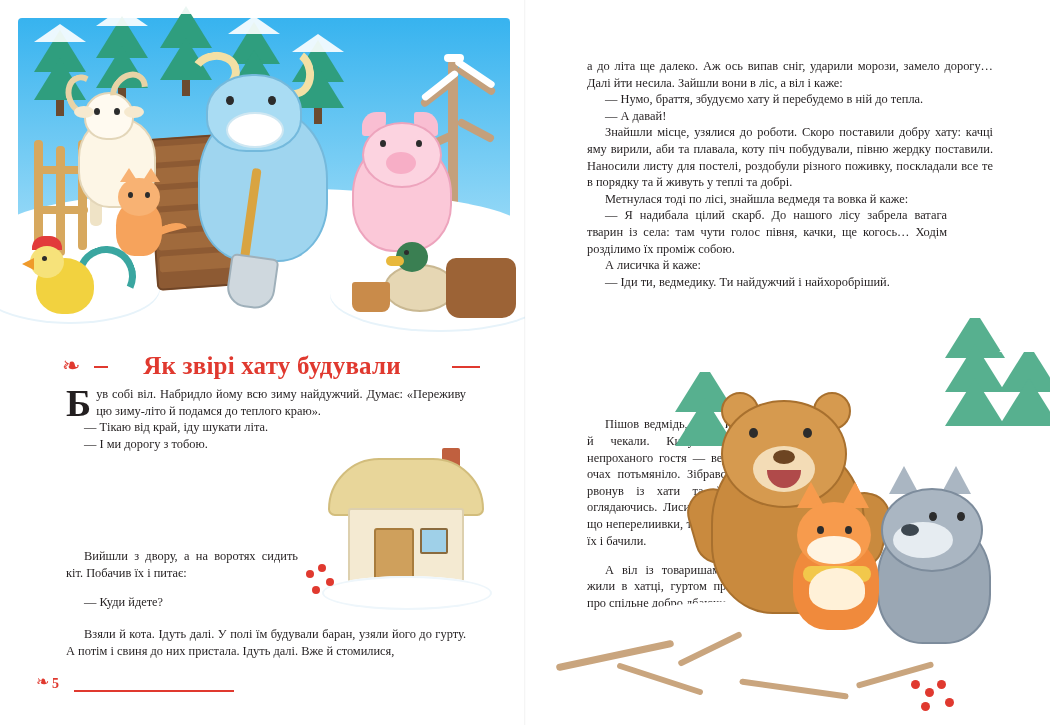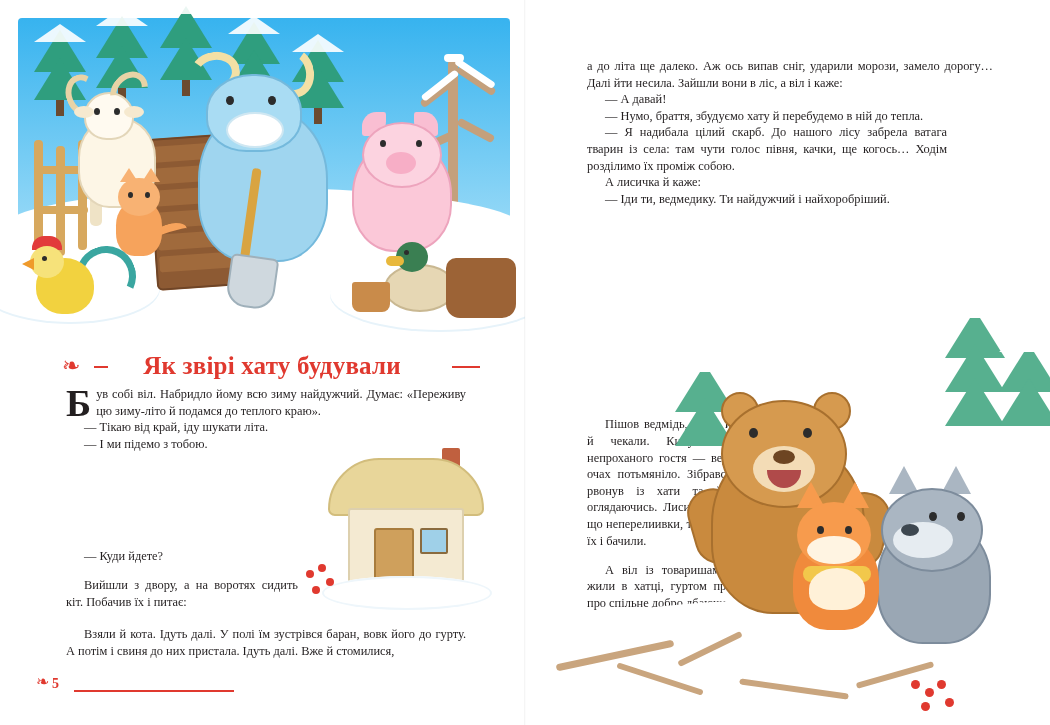--- a/index.html
+++ b/index.html
@@ -839,30 +839,30 @@
     <div class="title-rule-left"></div>
     <div class="story-title">Як звірі хату будували</div>
     <div class="title-rule-right"></div>
 
     <div class="left-text">
       <p>
         <span class="dropcap">Б</span>
         <span>ув собі віл. Набридло йому всю зиму найдужчий. Думає: «Переживу цю зиму-літо й подамся до теплого краю».</span>
       </p>
       <p class="indent">— Тікаю від край, іду шукати літа.</p>
-      <p class="indent">— І ми підемо з тобою.</p>
+      <p class="indent">— І ми дорогу з тобою.</p>
     </div>
 
     <div class="left-text-lower">
+      <p class="indent">Вийшли з двору, а на воротях сидить кіт. Побачив їх і питає:</p>
       <p class="indent">— Куди йдете?</p>
-      <p class="indent">Вийшли з двору, а на воротях сидить кіт. Побачив їх і питає:</p>
     </div>
 
     <div class="left-text-tail">
-      <p class="indent">Взяли й кота. Ідуть далі. У полі їм зустрівся баран, вовк його до гурту. А потім і свиня до них пристала. Ідуть далі. Вже й стомилися,</p>
+      <p class="indent">Взяли й кота. Ідуть далі. У полі їм будували баран, узяли його до гурту. А потім і свиня до них пристала. Ідуть далі. Вже й стомилися,</p>
     </div>
 
     <div class="hut">
       <div class="hut-chimney"></div>
       <div class="hut-roof"></div>
       <div class="hut-wall"></div>
       <div class="hut-door"></div>
       <div class="hut-window"></div>
       <div class="hut-snow"></div>
     </div>
@@ -876,22 +876,24 @@
 
     <div class="page-orn">❧</div>
     <div class="page-number">5</div>
     <div class="page-rule"></div>
   </div>
 
   <div class="right-page">
 
     <div class="right-text">
       <p>а до літа ще далеко. Аж ось випав сніг, ударили морози, замело дорогу… Далі йти несила. Зайшли вони в ліс, а віл і каже:</p>
+      <p class="indent">— Нумо, браття, збудуємо хату й перебудемо в ній до тепла.</p>
       <p class="indent">— А давай!</p>
-      <p class="indent">— Нумо, браття, збудуємо хату й перебудемо в ній до тепла.</p>
+      <p class="indent">Знайшли місце, узялися до роботи. Скоро поставили добру хату: качці яму вирили, аби та плавала, коту піч побудували, півню жердку поставили. Наносили листу для постелі, роздобули різного поживку, поскладали все те в порядку та й живуть у теплі та добрі.</p>
+      <p class="indent narrow">Метнулася тоді по лісі, знайшла ведмедя та вовка й каже:</p>
       <p class="indent narrow">— Я надибала цілий скарб. До нашого лісу забрела ватага тварин із села: там чути голос півня, качки, ще когось… Ходім розділимо їх проміж собою.</p>
       <p class="indent">А лисичка й каже:</p>
       <p class="indent narrow">— Іди ти, ведмедику. Ти найдужчий і найхоробріший.</p>
     </div>
 
     <div class="right-col-narrow">
       <p class="indent">Пішов ведмідь, а тут його тільки й чекали. Кинулися звірі на непроханого гостя — ведмедеві й в очах потьмяніло. Зібрався з силою, рвонув із хати та й побіг не оглядаючись. Лисиця й вовк бачать, що неперелиивки, та за ним… Тільки їх і бачили.</p>
       <p class="indent">А віл із товаришами ще довго жили в хатці, гуртом працюючи та про спільне добро дбаючи.</p>
     </div>
 

